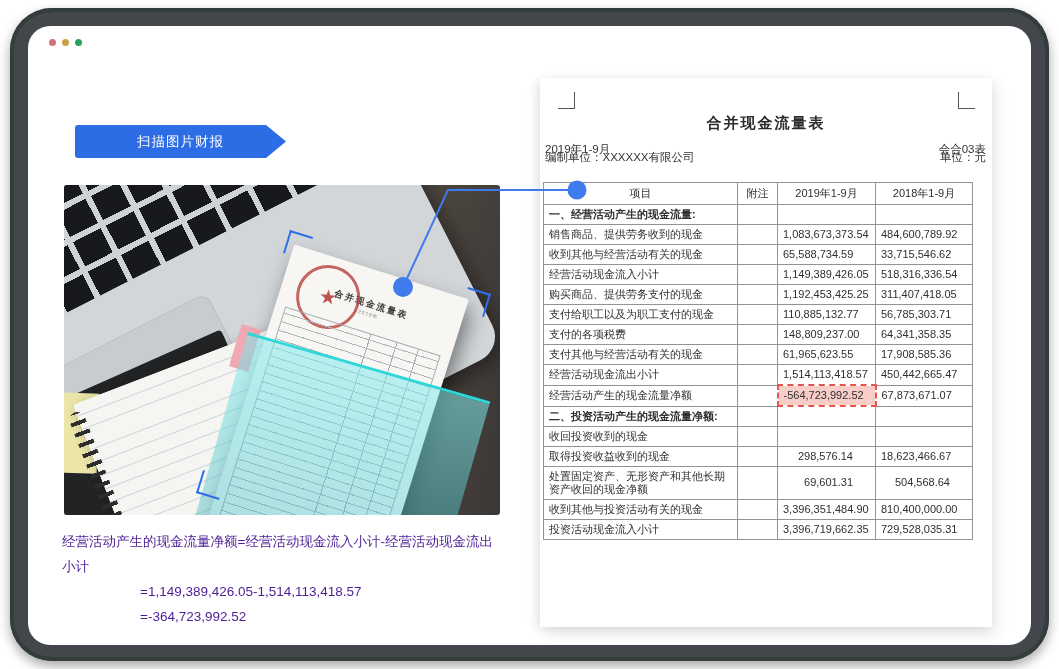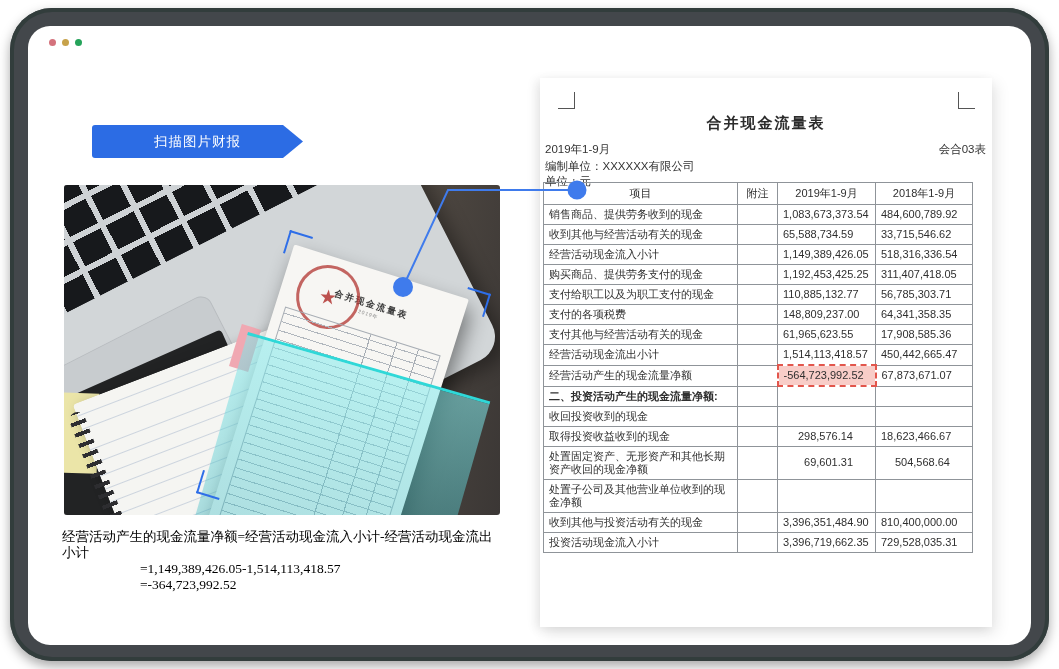--- a/index.html
+++ b/index.html
@@ -13,21 +13,21 @@
   .content { position:absolute; left:28px; top:26px; right:28px; bottom:24px;
              background:#fff; border-radius:22px; z-index:1; }
   .traffic { position:absolute; left:49px; top:39px; display:flex; gap:6px; z-index:3; }
   .traffic span { width:7px; height:7px; border-radius:50%; display:block; }
   .t-red { background:#d4727c; } .t-yellow { background:#c7a24b; } .t-green { background:#25a35a; }
 
   
   .arrow { position:absolute; top:125px; height:33px; color:#fff; font-size:13.5px;
            letter-spacing:1px; display:flex; align-items:center; justify-content:center;
            background:#2c6ce4; z-index:3; }
-  .arrow1 { left:92px; width:211px;
+  .arrow1 { left:75px; width:211px;
     clip-path:polygon(0 0, calc(100% - 20px) 0, 100% 50%, calc(100% - 20px) 100%, 0 100%);
     border-radius:3px; }
   .arrow2 { left:297px; width:215px; padding-left:14px;
     clip-path:polygon(0 0, calc(100% - 20px) 0, 100% 50%, calc(100% - 20px) 100%, 0 100%, 16px 50%); }
 
   
   .photo { position:absolute; left:64px; top:185px; width:436px; height:330px;
            border-radius:3px; overflow:hidden; z-index:2;
            background:linear-gradient(100deg,#413c38 0%,#57504a 40%,#514a43 70%,#3b3735 100%); }
   .laptop { position:absolute; left:-130px; top:-170px; width:490px; height:470px;
@@ -75,35 +75,35 @@
                   transform:rotate(16deg); transform-origin:top left;
                   background:linear-gradient(180deg, rgba(130,234,236,.55), rgba(43,180,190,.36));
                   border-top:3px solid #2fd8d8; }
   .bracket { position:absolute; width:24px; height:24px; transform:rotate(17deg); }
   .br-tl { left:222px; top:48px; border-left:2.5px solid #2e6ee8; border-top:2.5px solid #2e6ee8; }
   .br-tr { left:400px; top:105px; border-right:2.5px solid #2e6ee8; border-top:2.5px solid #2e6ee8; }
   .br-bl { left:135px; top:288px; border-left:2.5px solid #2e6ee8; border-bottom:2.5px solid #2e6ee8; }
 
   
   .formula { position:absolute; left:62px; top:529px; width:440px; font-size:13.5px;
-             color:#000000; line-height:16px; z-index:3;font-family:Liberation Serif, serif; }
+             color:#4c1d95; line-height:25px; z-index:3; }
   .formula .indent { margin-left:78px; }
   .neq-box { background:#f8d0cb; border:1.5px dashed #e2564c; padding:0 3px; }
 
   
   .sheet { position:absolute; left:540px; top:78px; width:452px; height:549px; background:#fff;
            box-shadow:-4px 2px 10px rgba(0,0,0,.08), 4px 6px 14px rgba(0,0,0,.10); z-index:2; }
   .crop { position:absolute; width:17px; height:17px; }
   .crop-l { left:18px; top:14px; border-right:1.5px solid #555; border-bottom:1.5px solid #555; }
   .crop-r { left:418px; top:14px; border-left:1.5px solid #555; border-bottom:1.5px solid #555; }
   .sheet-title { position:absolute; left:0; right:0; top:36px; text-align:center;
                  font-size:15px; font-weight:bold; letter-spacing:2px; color:#2b2b2b; }
   .meta { position:absolute; left:5px; right:6px; display:flex; justify-content:space-between;
           font-size:11.5px; color:#333; }
-  .meta1 { top:64px; } .meta2 { top:81px;flex-direction:column; }
+  .meta1 { top:64px; } .meta2 { top:72px; }
   table.cf { position:absolute; left:3px; top:104px; width:429px; border-collapse:collapse;
              table-layout:fixed; font-size:11px; color:#2f2f2f; }
   table.cf th, table.cf td { border:1px solid #8f9499; padding:3px 5px; line-height:13px;
                              font-weight:normal; overflow:hidden; }
   table.cf th { text-align:center; height:22px; }
   table.cf col.c-item { width:194px; } table.cf col.c-note { width:40px; }
   table.cf col.c-y1 { width:98px; } table.cf col.c-y2 { width:97px; }
   table.cf td.num { text-align:right; padding-right:22px; }
   table.cf tr.section td { font-weight:bold; }
   table.cf td.hl { background:#f8cdc8; border:2px dashed #e2564c; }
@@ -179,20 +179,26 @@
       </colgroup>
       <thead>
         <tr>
           <th>项目</th>
           <th>附注</th>
           <th>2019年1-9月</th>
           <th>2018年1-9月</th>
         </tr>
       </thead>
       <tbody>
+          <tr class="section">
+            <td>一、经营活动产生的现金流量:</td>
+            <td></td>
+            <td class="num"></td>
+            <td class="num"></td>
+          </tr>
           <tr>
             <td>销售商品、提供劳务收到的现金</td>
             <td></td>
             <td class="num">1,083,673,373.54</td>
             <td class="num">484,600,789.92</td>
           </tr>
           <tr>
             <td>收到其他与经营活动有关的现金</td>
             <td></td>
             <td class="num">65,588,734.59</td>
@@ -256,26 +262,20 @@
             <td>取得投资收益收到的现金</td>
             <td></td>
             <td class="num">298,576.14</td>
             <td class="num">18,623,466.67</td>
           </tr>
           <tr>
             <td>处置固定资产、无形资产和其他长期资产收回的现金净额</td>
             <td></td>
             <td class="num">69,601.31</td>
             <td class="num">504,568.64</td>
-          </tr>
-          <tr>
-            <td>处置子公司及其他营业单位收到的现金净额</td>
-            <td></td>
-            <td class="num"></td>
-            <td class="num"></td>
           </tr>
           <tr>
             <td>收到其他与投资活动有关的现金</td>
             <td></td>
             <td class="num">3,396,351,484.90</td>
             <td class="num">810,400,000.00</td>
           </tr>
           <tr>
             <td>投资活动现金流入小计</td>
             <td></td>

